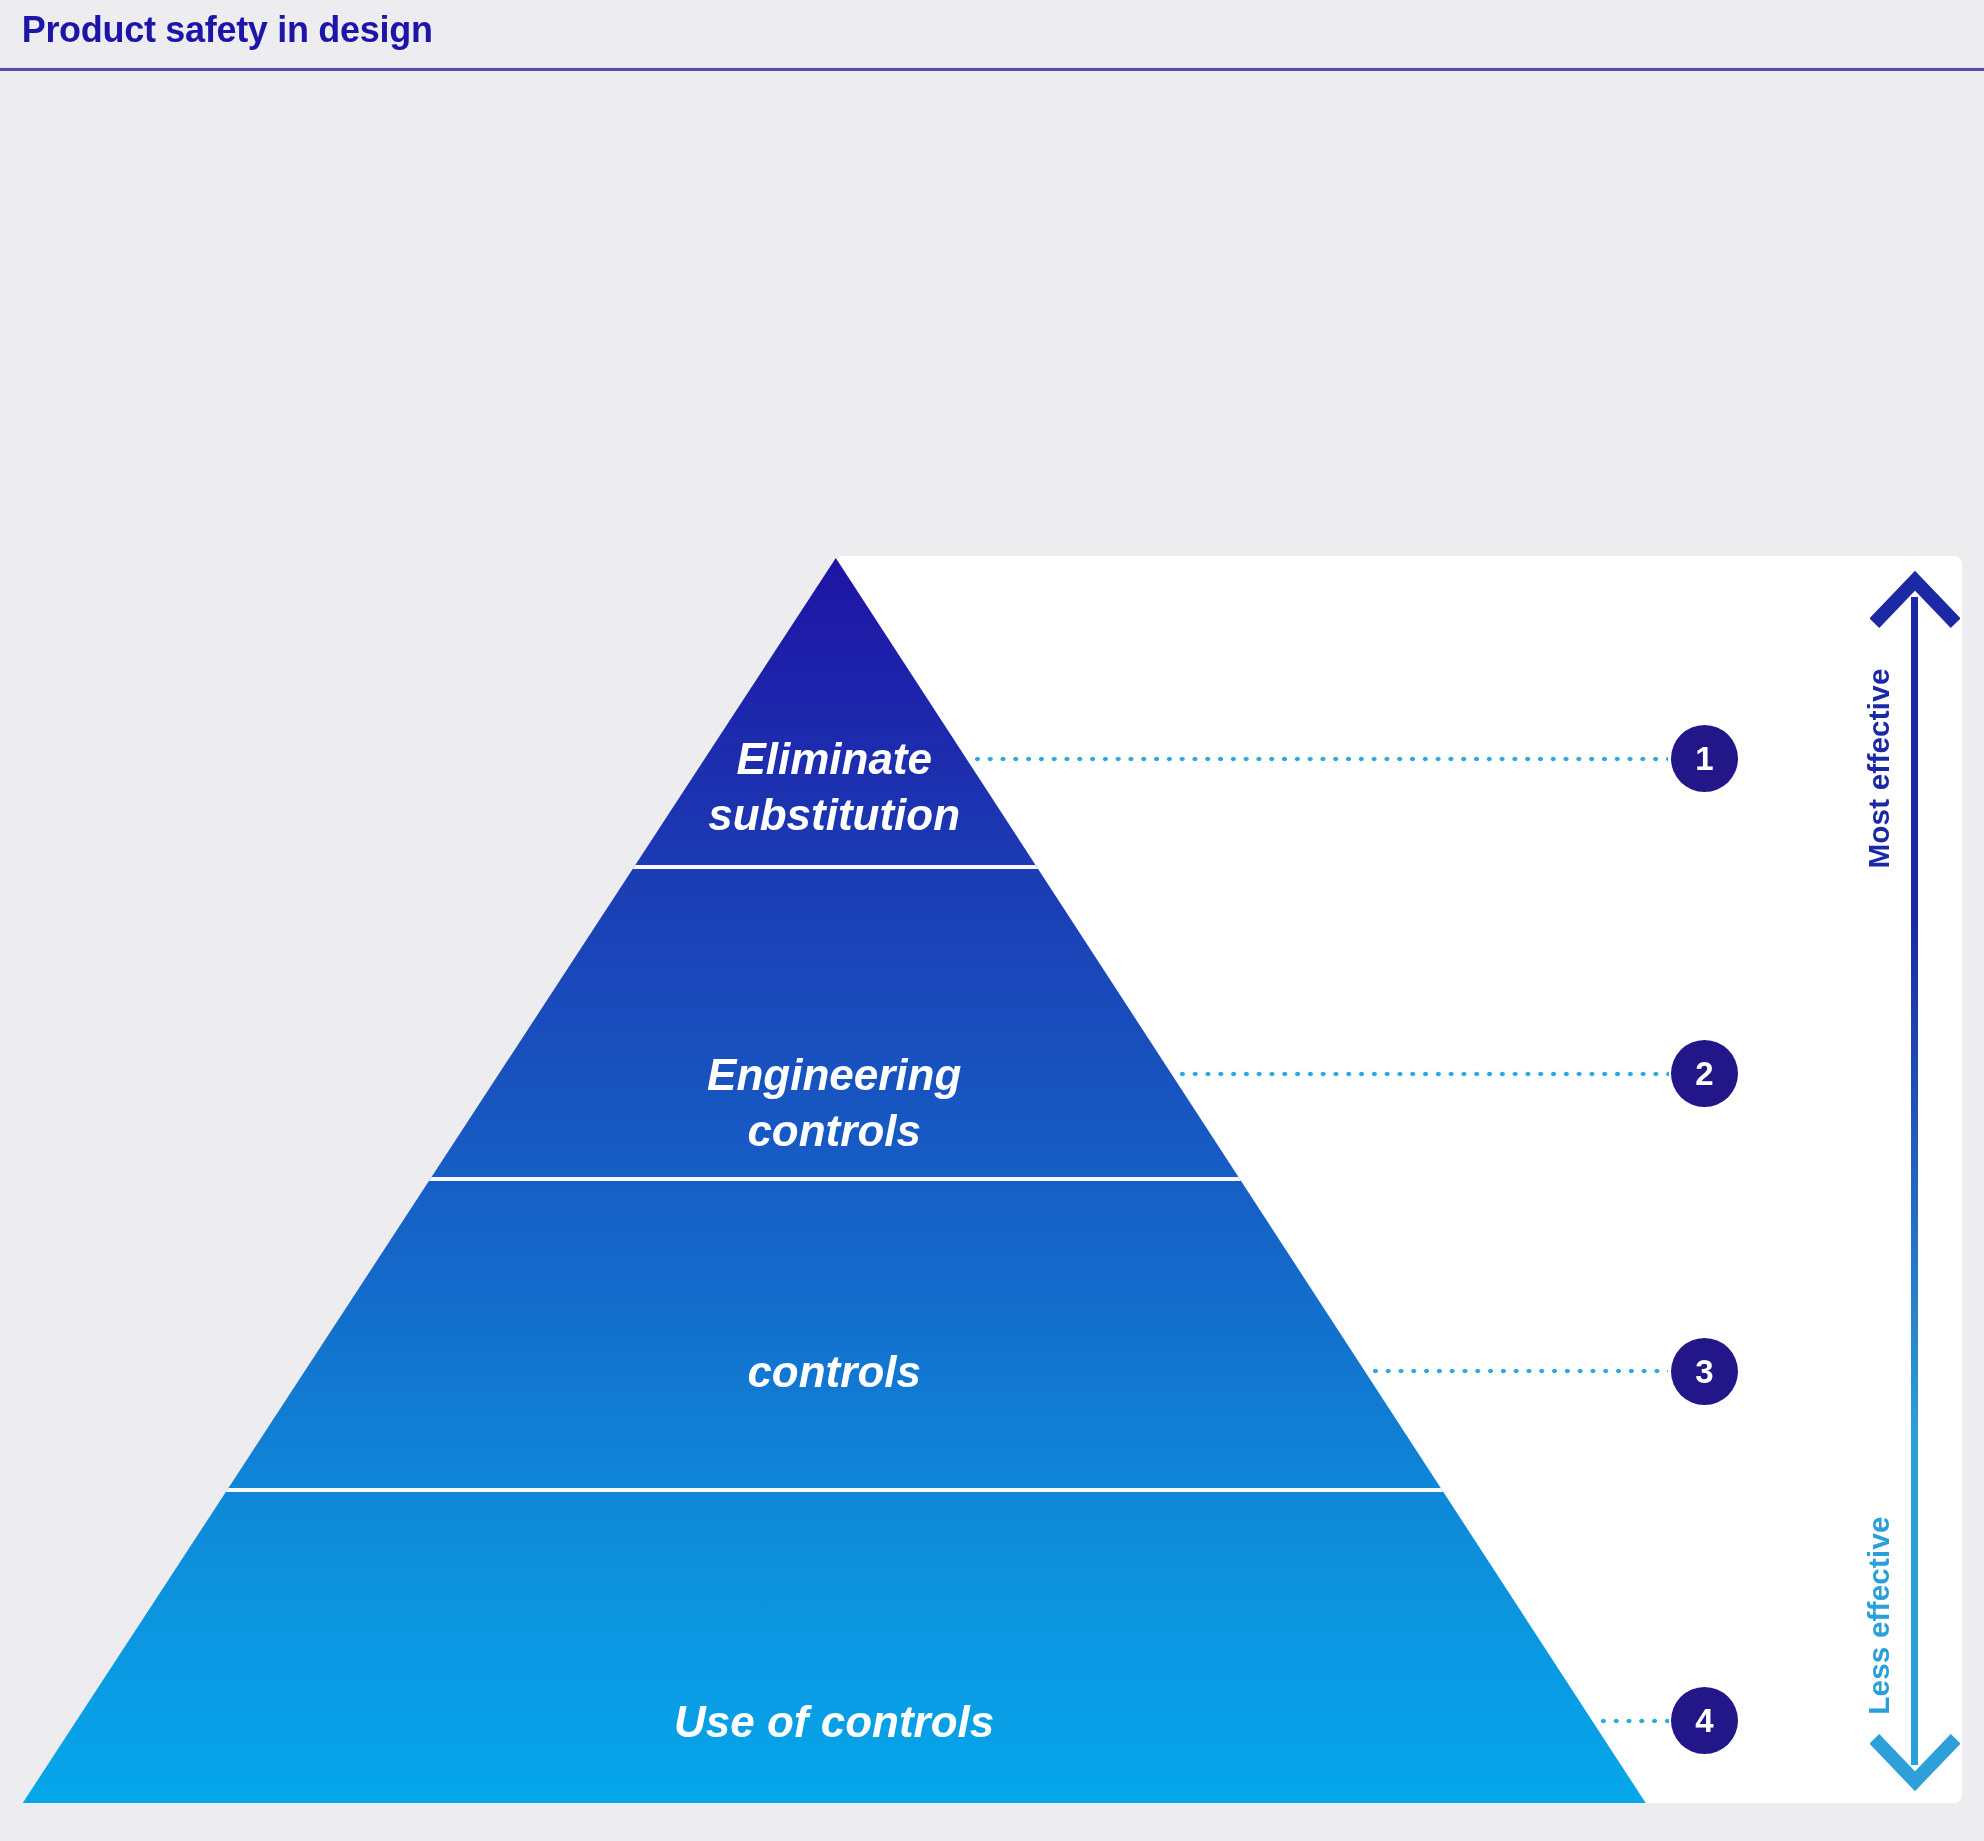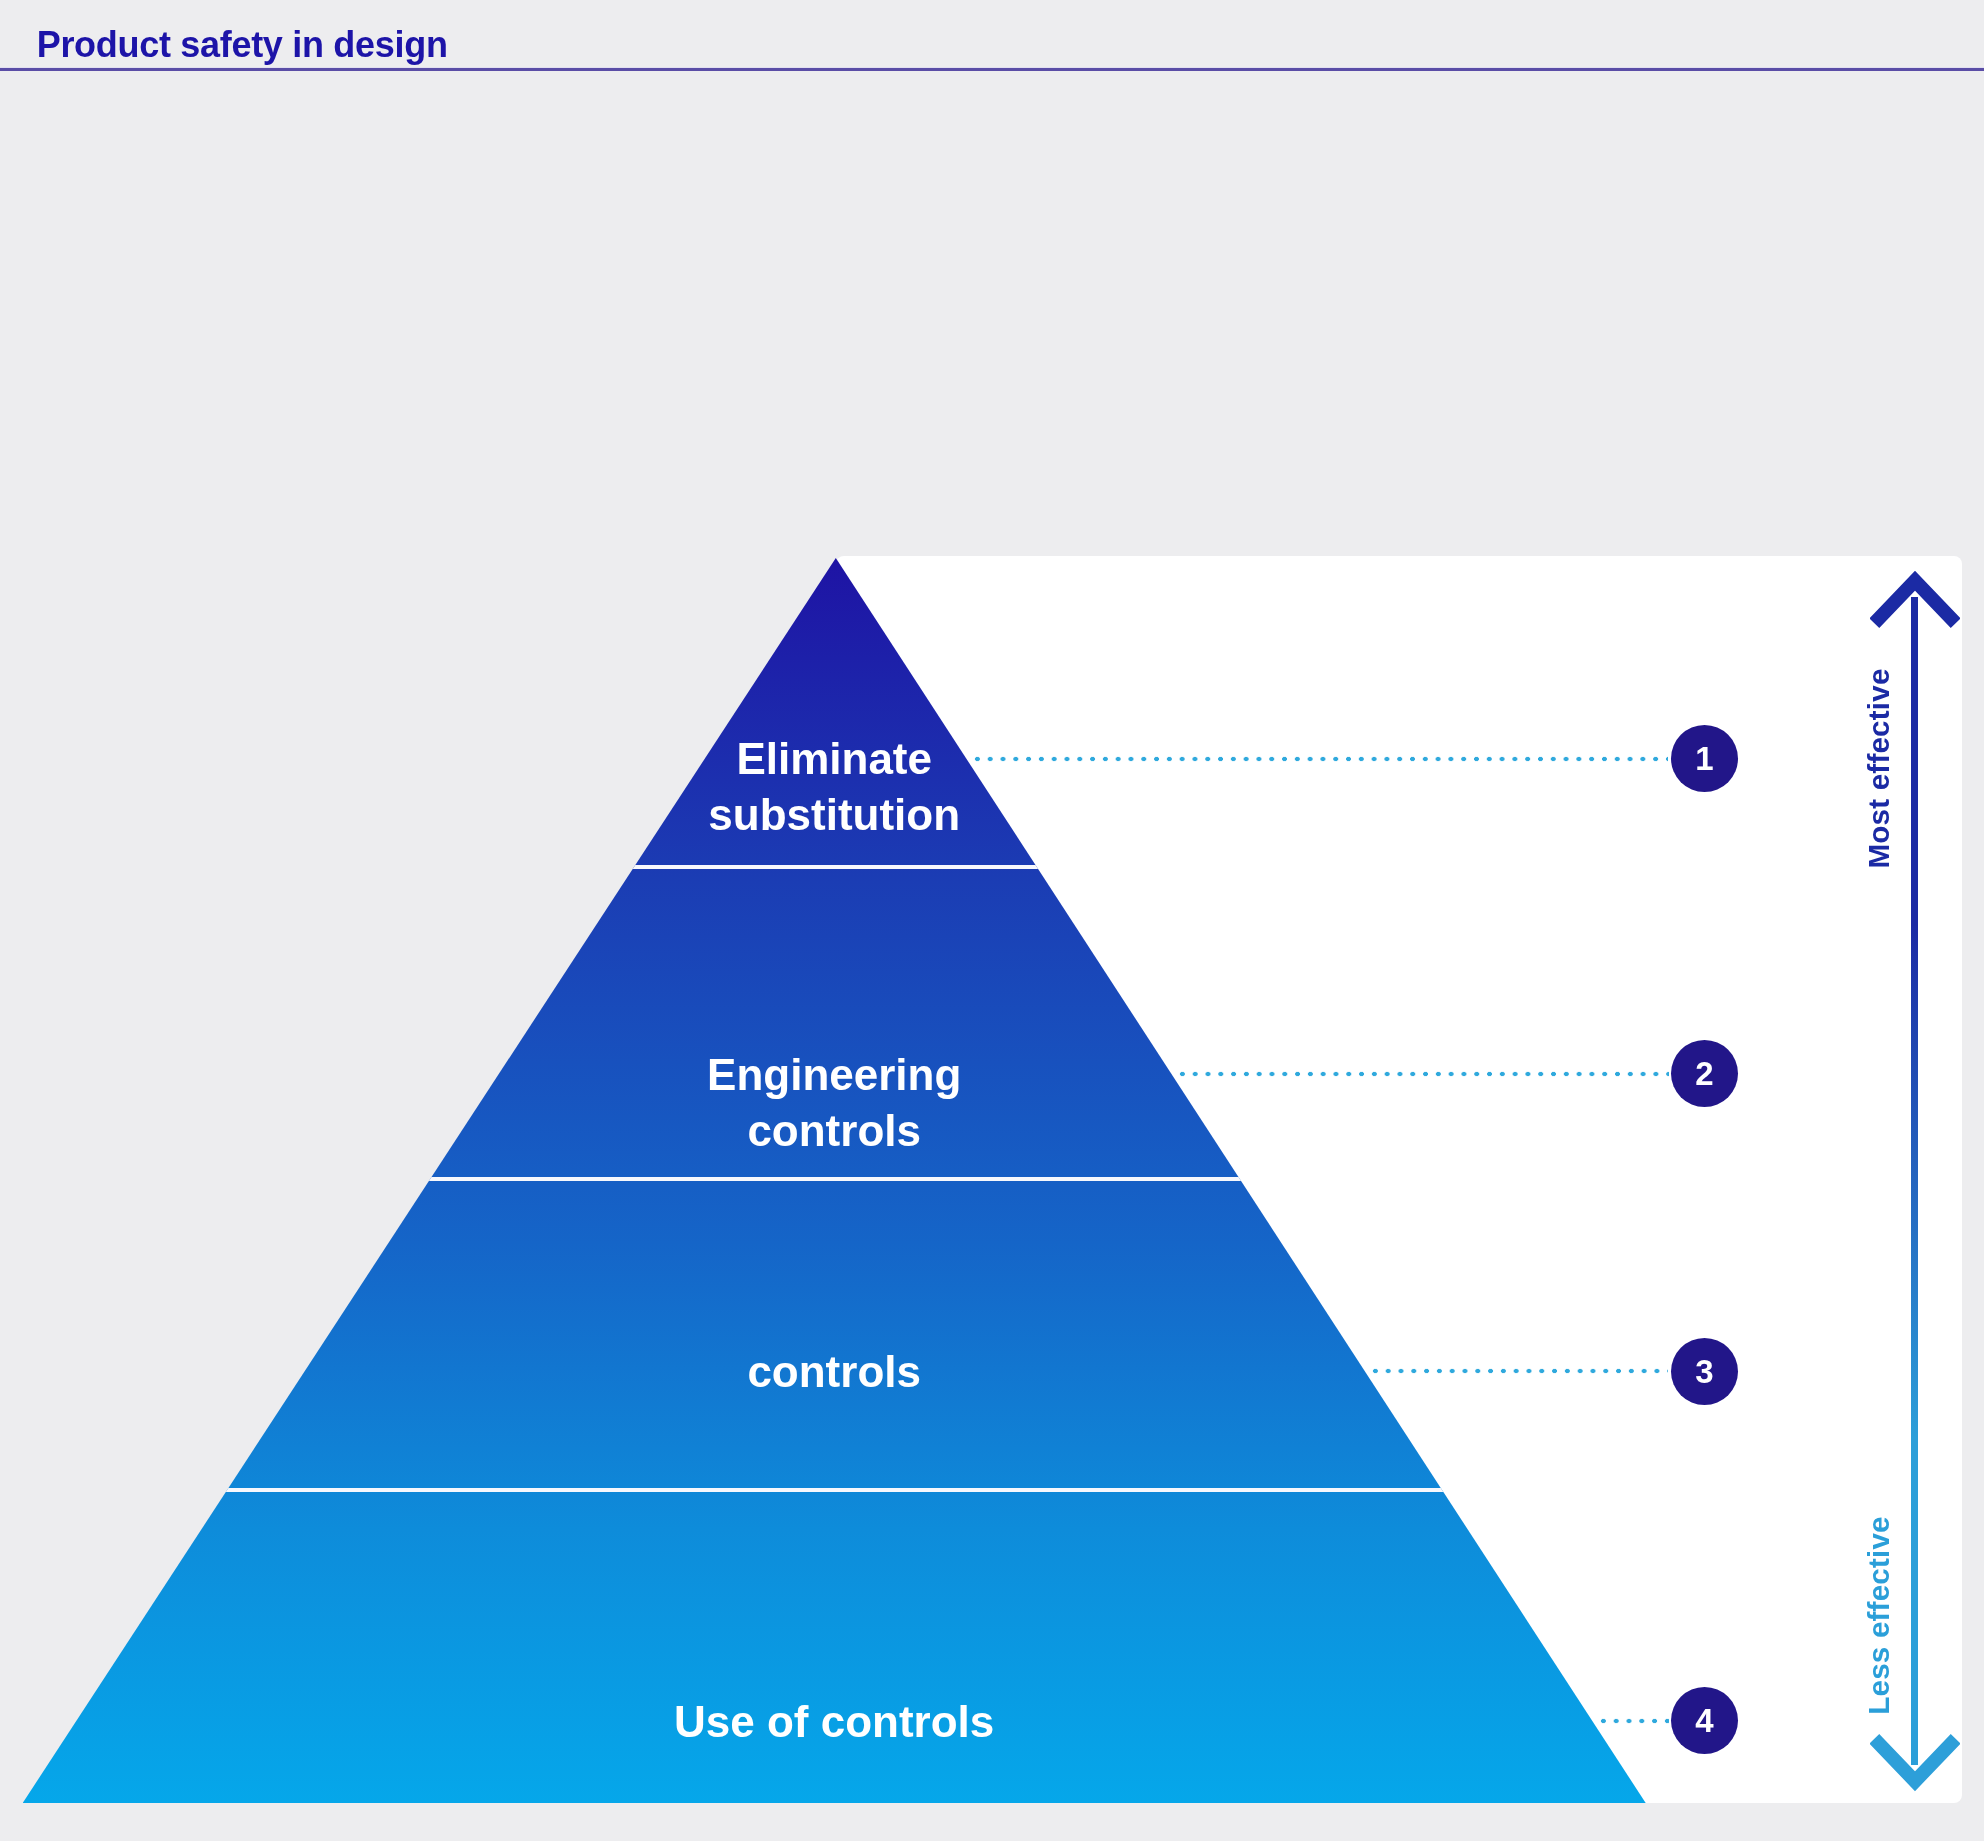--- a/index.html
+++ b/index.html
@@ -3,40 +3,41 @@
 <meta charset="utf-8">
 <style>
   html,body{margin:0;padding:0;}
   body{background:#d8d8da;font-family:"Liberation Sans","DejaVu Sans",sans-serif;}
   .stage{
     position:relative;width:1985px;height:1841px;overflow:hidden;
     background:var(--background,#ededef);
   }
   
   .page-title{
-    position:absolute;left:21.7px;top:7.9px;margin:15px;
+    position:absolute;left:21.7px;top:7.9px;margin:0;
     font-size:36px;line-height:43px;font-weight:700;letter-spacing:-0.3px;
     color:var(--title,#1d14a8);
   }
   .title-rule{
     position:absolute;left:0;top:67px;width:100%;height:3px;
     background:var(--rule,#5a4da6);
     border-top:1px solid #e2e0f0;
   }
   
   .panel{
     position:absolute;left:836px;top:556px;width:1126px;height:1247px;
     background:var(--panel,#ffffff);border-radius:7.9px;
   }
   
   .pyramid{
     position:absolute;left:22.7px;top:558px;width:1623px;height:1245px;
     background:linear-gradient(180deg,var(--pyramid-top,#1e13a4) 0%,#1b3db4 26%,#1565c8 55%,#0e8cda 78%,var(--pyramid-bottom,#05a7ea) 100%);
     -webkit-clip-path:polygon(50.1% 0,100% 100%,0 100%);
     clip-path:polygon(50.1% 0,100% 100%,0 100%);
+    font-style:italic;
   }
   .tier-divider{position:absolute;left:0;width:100%;height:3.9px;background:#f7f8fd;}
   .tier-divider.d1{top:307px;}
   .tier-divider.d2{top:619px;}
   .tier-divider.d3{top:930px;}
   .tier-label{
     position:absolute;left:0;width:100%;text-align:center;
     color:#ffffff;font-weight:700;font-size:44px;line-height:56px;
   }
   .tier-label.t1{top:173px;}

